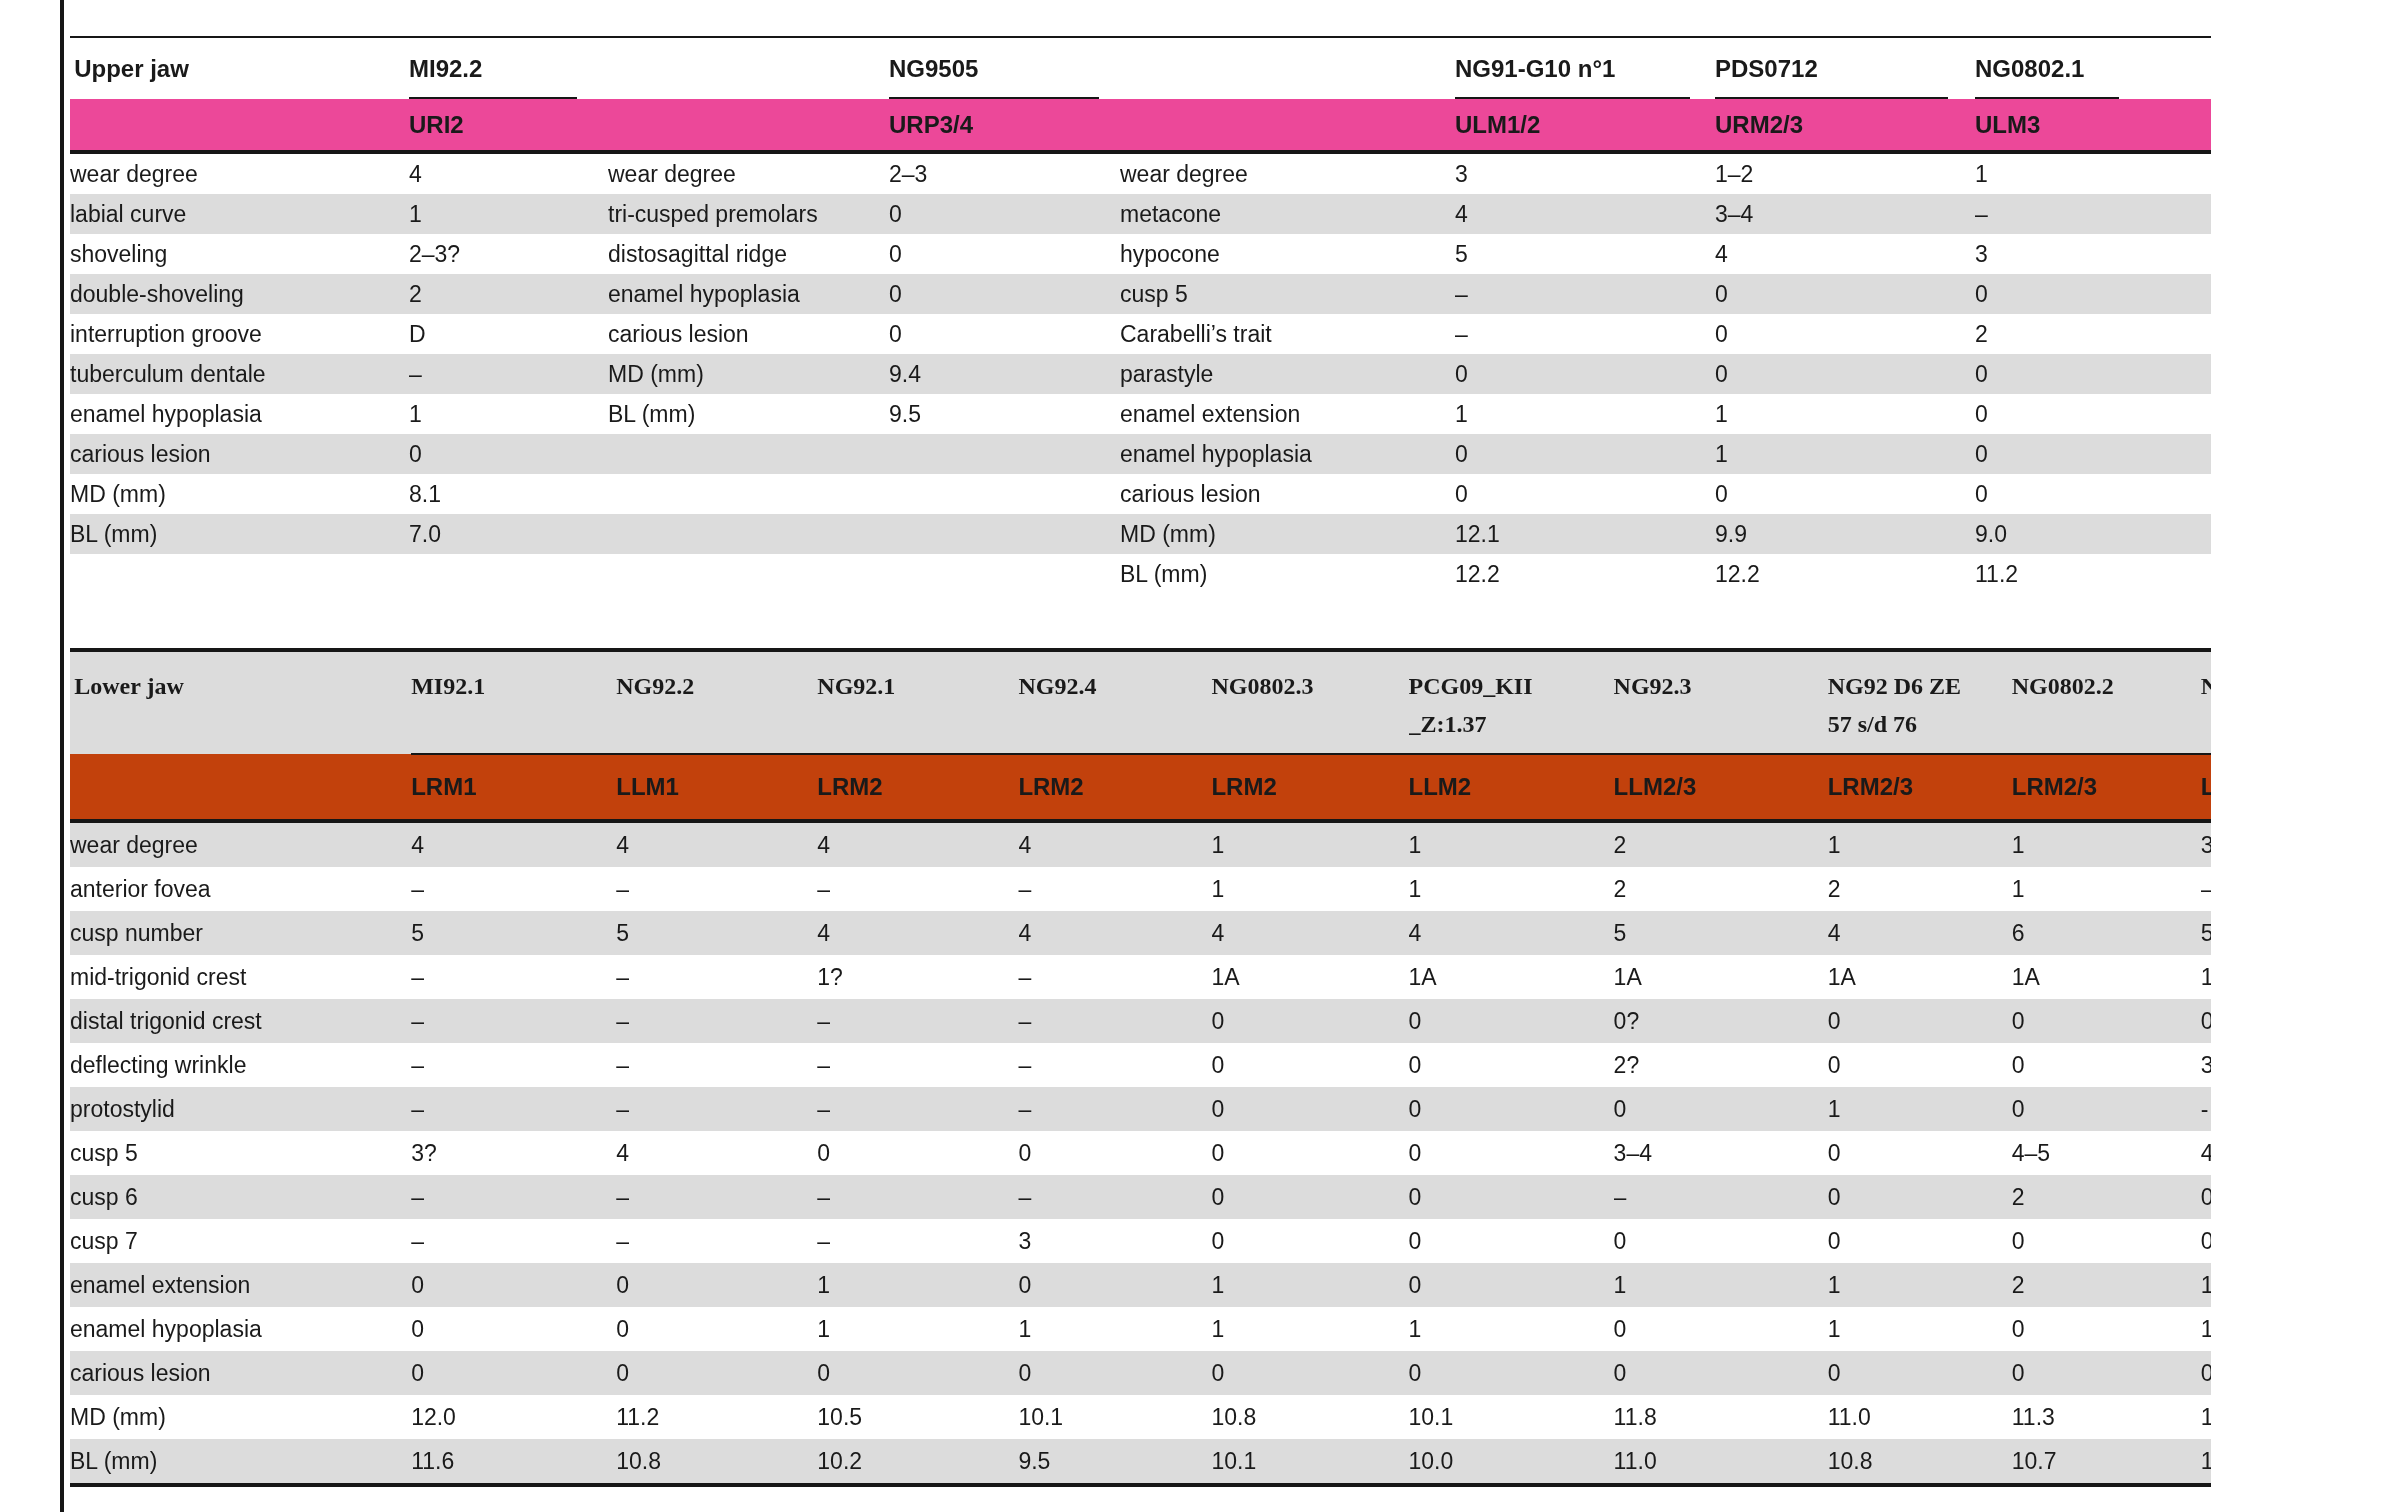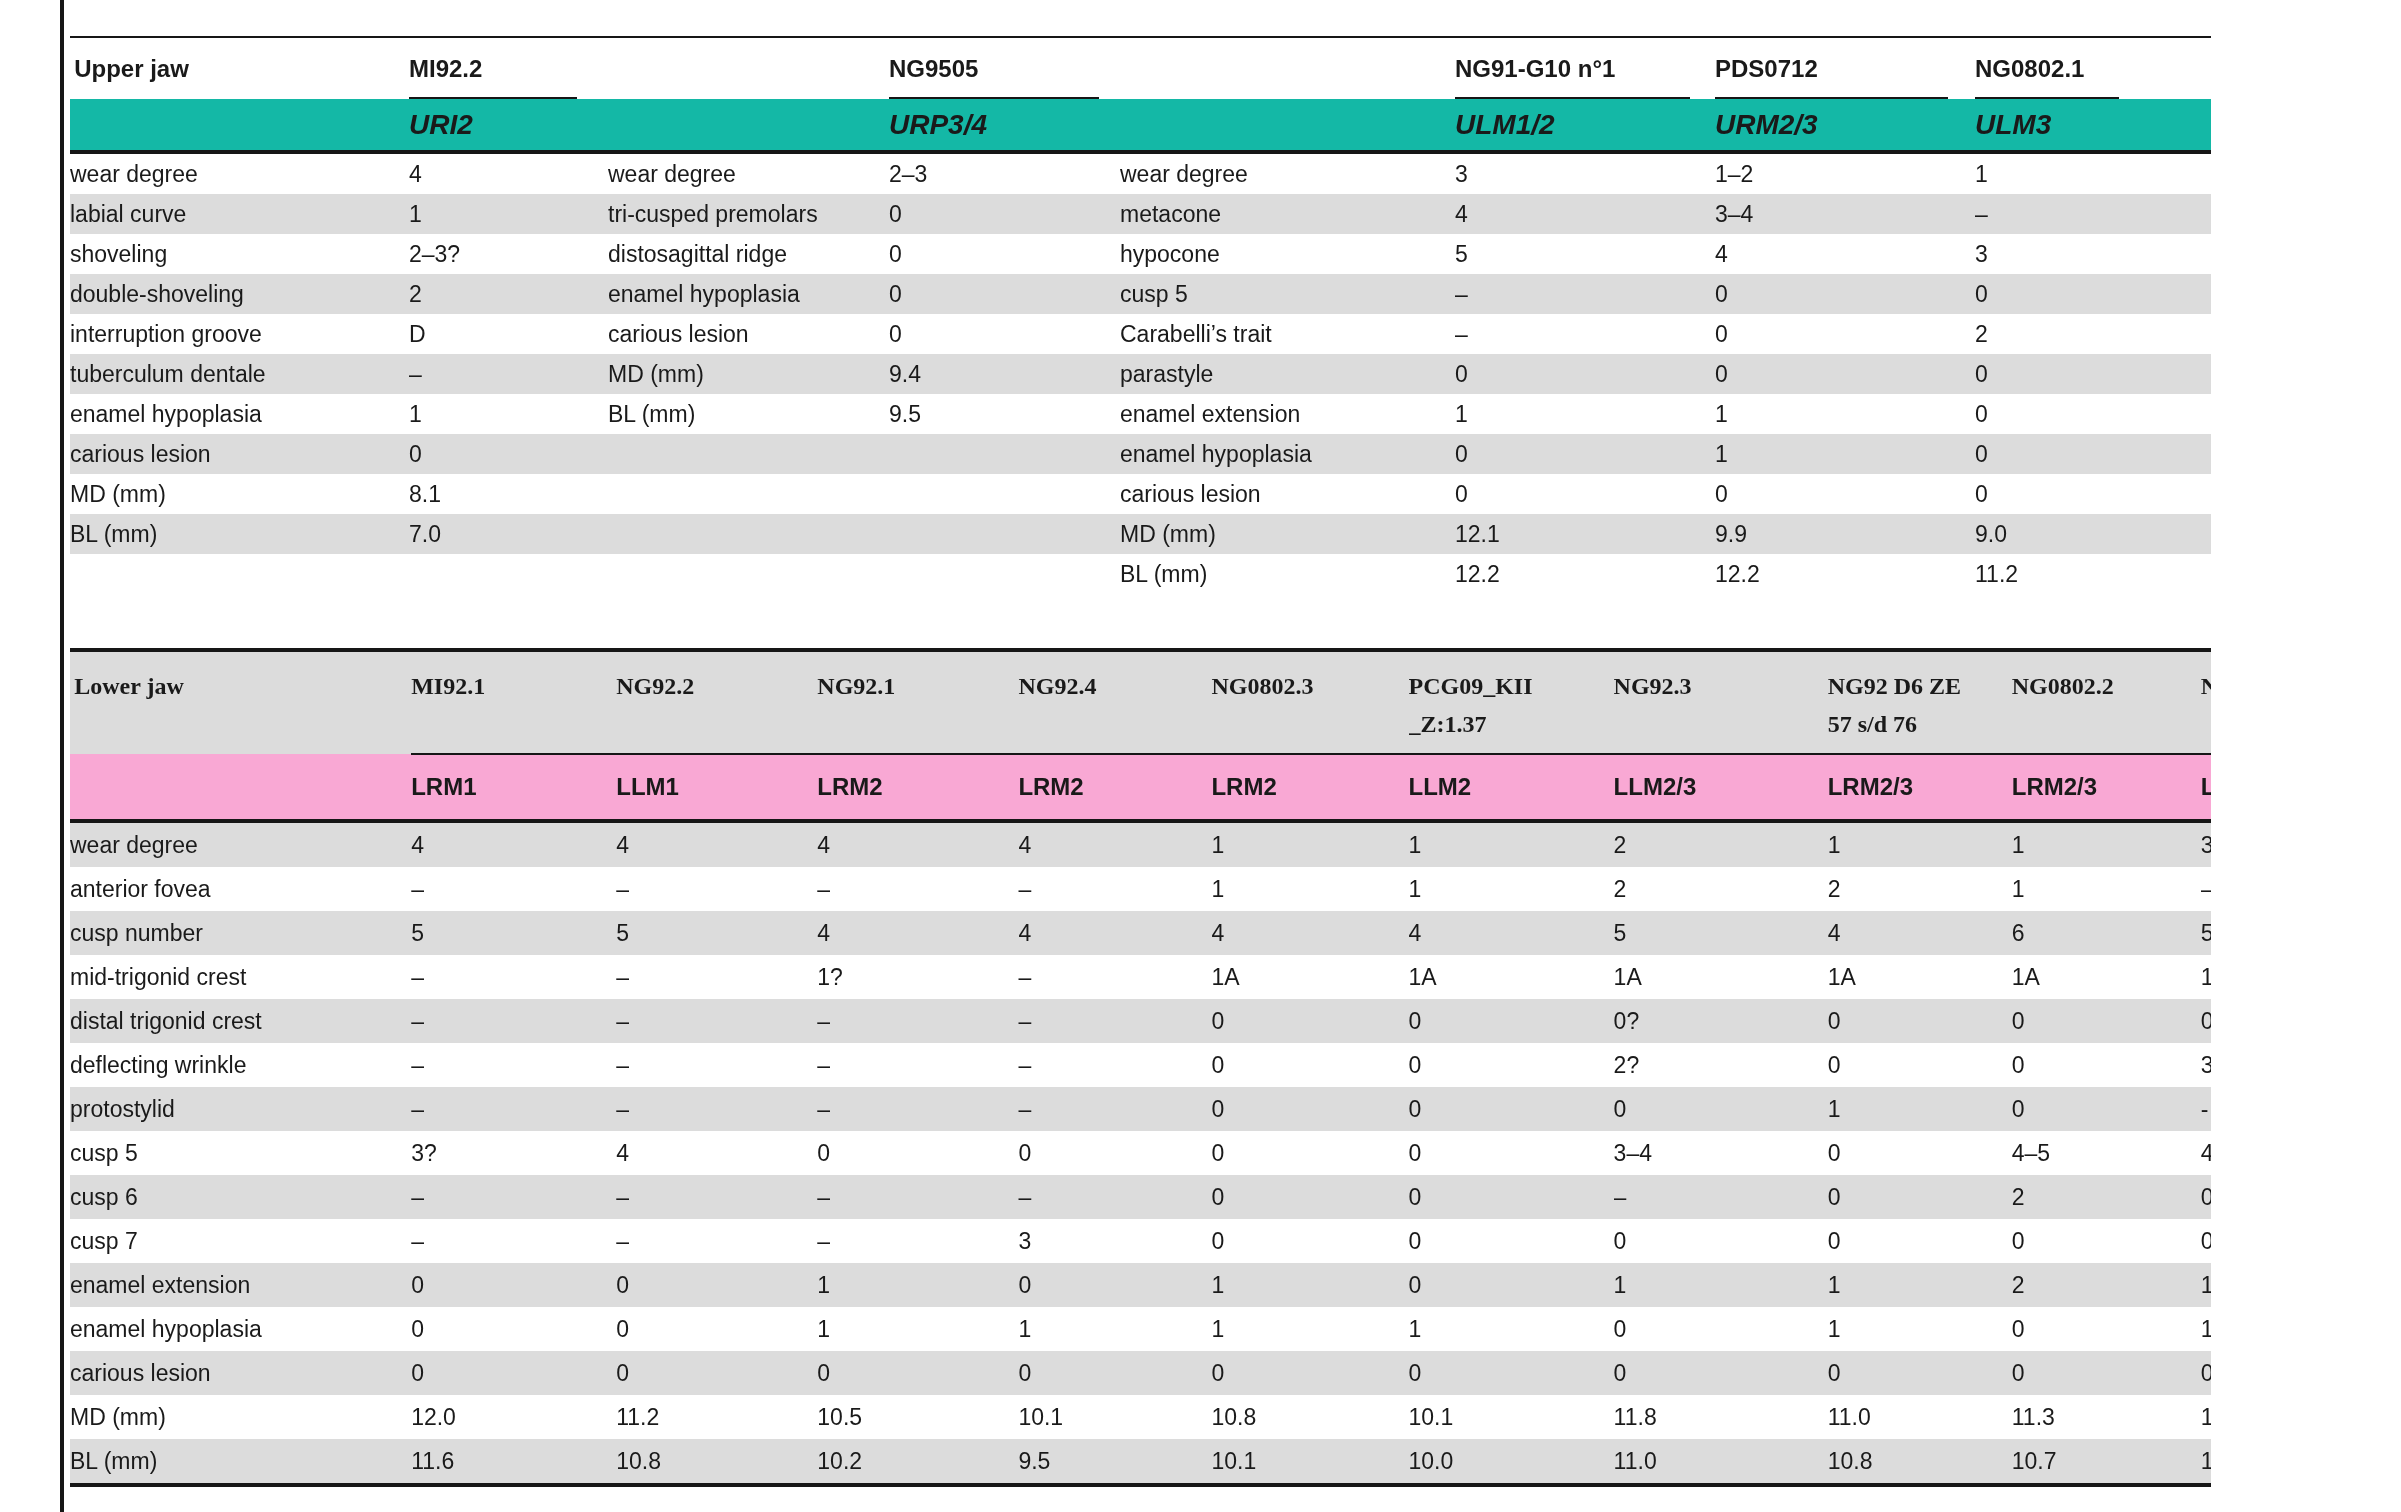--- a/index.html
+++ b/index.html
@@ -8,38 +8,38 @@
   .left-rule{position:absolute;left:60px;top:0;width:4.2px;height:1512px;background:#161616;}
 
   table.tbl{position:absolute;left:70px;width:2332px;border-collapse:collapse;table-layout:fixed;}
   .tbl th,.tbl td{padding:0;margin:0;text-align:left;vertical-align:middle;
                   white-space:nowrap;overflow:hidden;font-size:23px;font-weight:normal;}
   .tbl th{font-weight:bold;}
 
   
   .upper{top:36px;border-top:2.5px solid #161616;}
   .upper .specrow th{height:61px;font-size:24px;vertical-align:middle;}
-  .upper .toothrow th{height:51px;background:#14b8a6;border-bottom:4.2px solid #161616;font-size:28px;font-style:italic;}
+  .upper .toothrow th{height:51px;background:#ec4899;border-bottom:4.2px solid #161616;font-size:24px;}
   .upper tbody td{height:40px;}
   .upper tbody tr:nth-child(even){background:#dcdcdc;}
   .upper th.spec{position:relative;}
   .upper th.spec::after{content:"";position:absolute;left:0;bottom:0;height:2.5px;background:#161616;}
   .upper th.u1::after{width:168px;}
   .upper th.u2::after{width:210px;}
   .upper th.u3::after{width:235px;}
   .upper th.u4::after{width:233px;}
   .upper th.u5::after{width:144px;}
 
   
   .lower{top:648px;border-top:4.2px solid #161616;border-bottom:4.2px solid #161616;}
   .lower .specrow th{height:86px;background:#dcdcdc;vertical-align:top;padding-top:15px;
                      line-height:38px;font-size:24px;font-family:Liberation Serif, serif;}
   .lower .specrow th.spec{border-bottom:2.5px solid #161616;}
   .lower .specrow th span{display:block;}
-  .lower .toothrow th{height:64px;background:#f9a8d4;border-bottom:4.2px solid #161616;font-size:24px;}
+  .lower .toothrow th{height:64px;background:#c2410c;border-bottom:4.2px solid #161616;font-size:24px;}
   .lower tbody td{height:44px;}
   .lower tbody tr:nth-child(odd){background:#dcdcdc;}
 
   .lbl{padding-left:4.2px;}
   th.title{padding-left:4.2px;font-size:24px;}
 </style>
 </head>
 <body>
 
 <div class="page">

